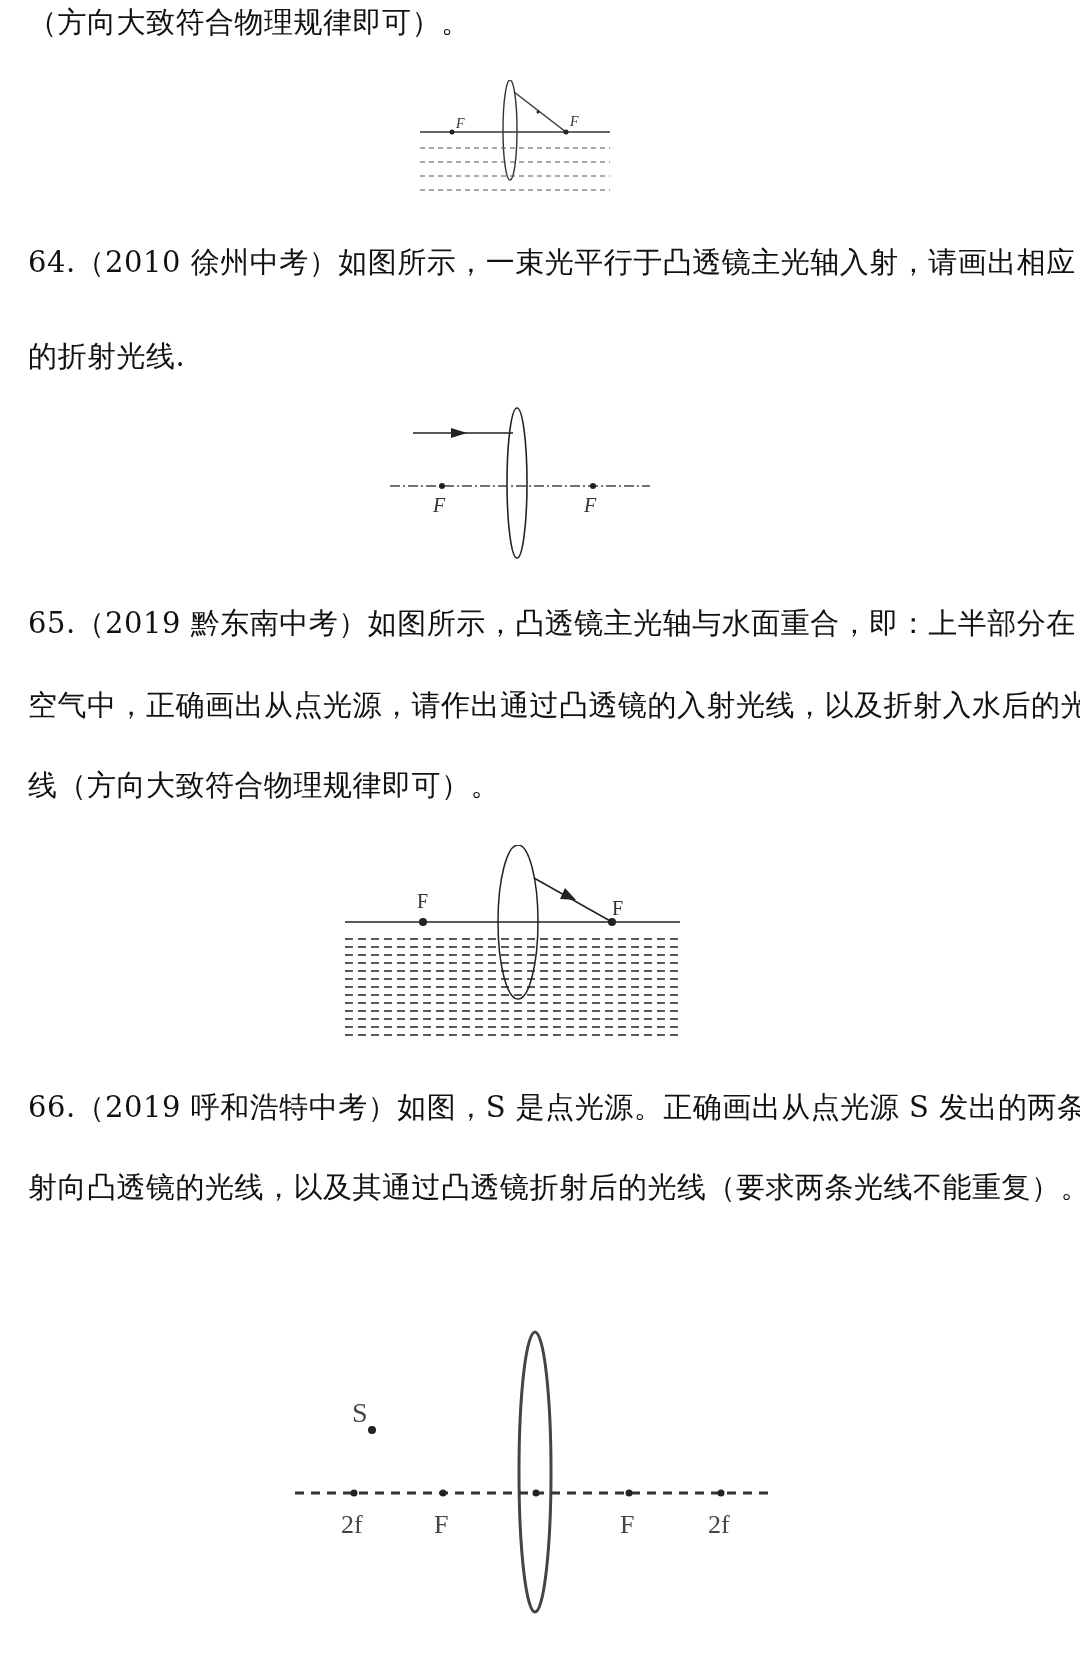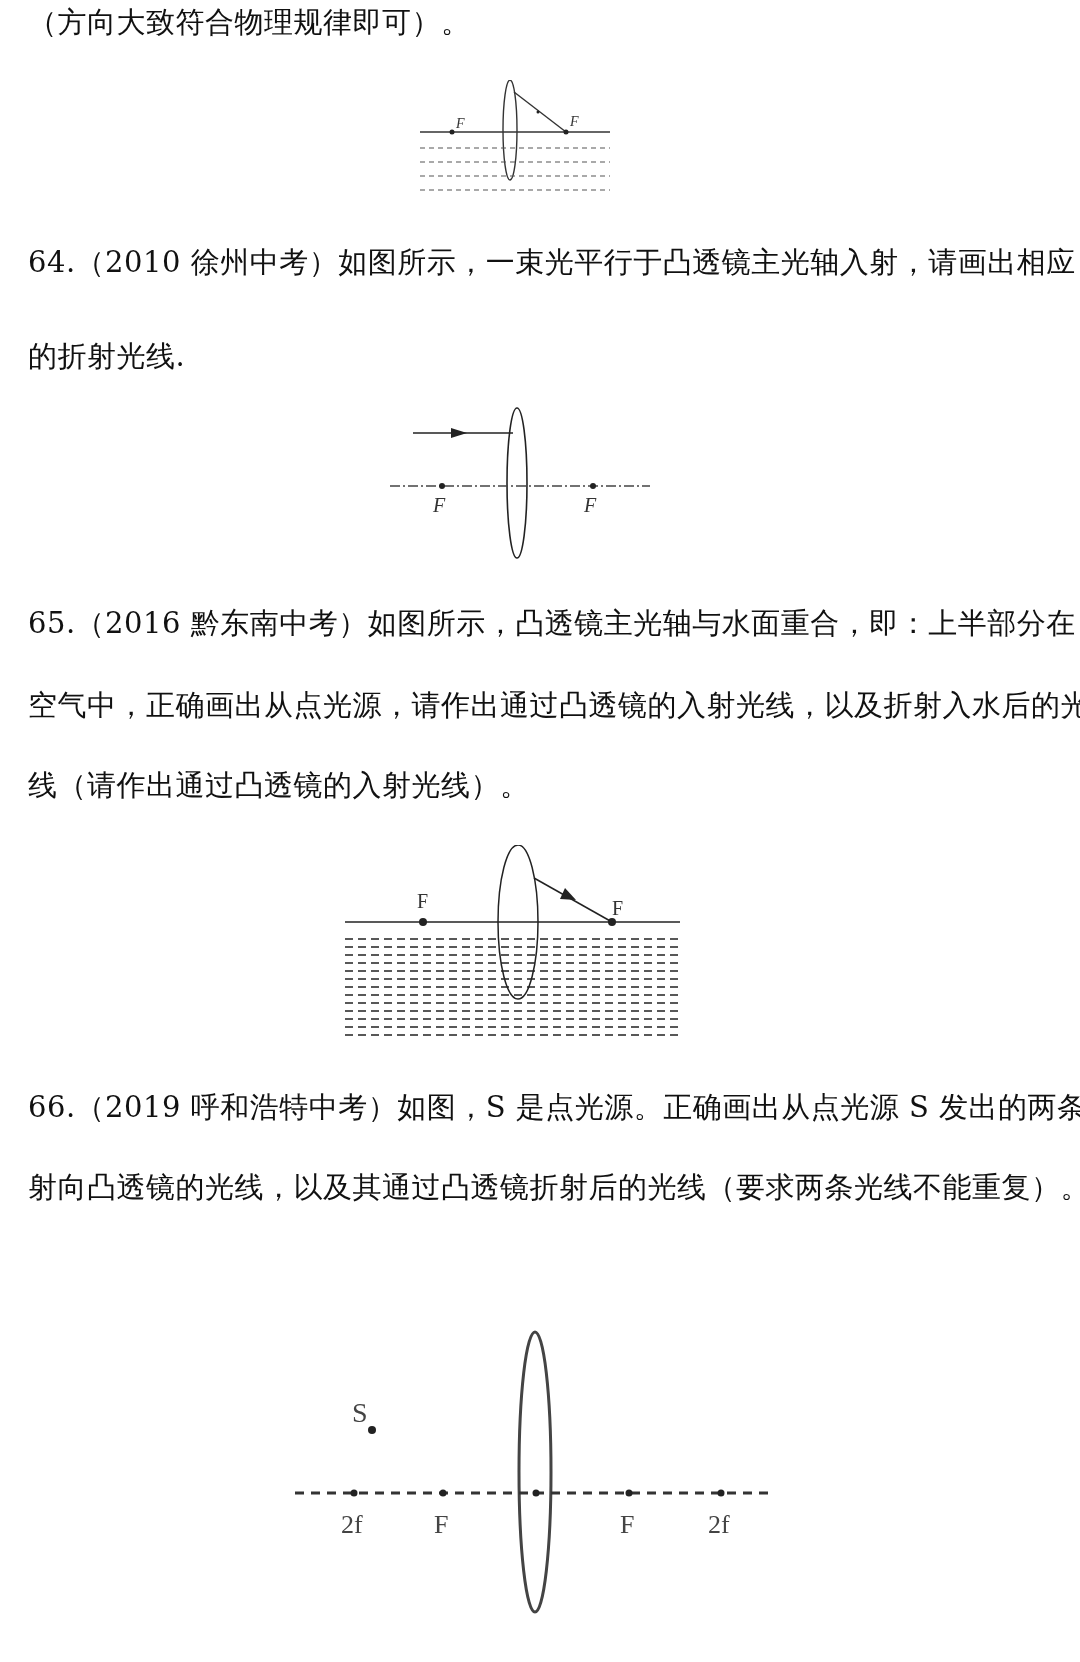--- a/index.html
+++ b/index.html
@@ -42,23 +42,23 @@
     <line x1="28" y1="33" x2="128" y2="33"></line>
   </g>
   <polygon points="66,28 82,33 66,38" fill="#222"></polygon>
   <line x1="5" y1="86" x2="265" y2="86" stroke="#444" stroke-width="1.6" stroke-dasharray="10,3,2,3"></line>
   <circle cx="57" cy="86" r="3" fill="#222"></circle>
   <circle cx="208" cy="86" r="3" fill="#222"></circle>
   <text x="48" y="112" font-size="20" font-style="italic" fill="#333">F</text>
   <text x="199" y="112" font-size="20" font-style="italic" fill="#333">F</text>
 </svg>
 
-<div class="line" style="top:603px;">65.（2016 黔东南中考）如图所示，凸透镜主光轴与水面重合，即：上半部分在</div>
+<div class="line" style="top:603px;">65.（2019 黔东南中考）如图所示，凸透镜主光轴与水面重合，即：上半部分在</div>
 <div class="line" style="top:685px;">空气中，正确画出从点光源，请作出通过凸透镜的入射光线，以及折射入水后的光</div>
-<div class="line" style="top:765px;">线（请作出通过凸透镜的入射光线）。</div>
+<div class="line" style="top:765px;">线（方向大致符合物理规律即可）。</div>
 
 <svg class="fig" style="left:340px;top:845px;" width="345" height="200" viewBox="0 0 345 200">
   <g stroke="#222" stroke-width="1.5" fill="none">
     <line x1="5" y1="77" x2="340" y2="77"></line>
     <ellipse cx="178" cy="77" rx="20" ry="77"></ellipse>
     <line x1="194" y1="33" x2="272" y2="77"></line>
   </g>
   <polygon points="225,43 236,55 220,54" fill="#222"></polygon>
   <circle cx="83" cy="77" r="4" fill="#222"></circle>
   <circle cx="272" cy="77" r="4" fill="#222"></circle>

